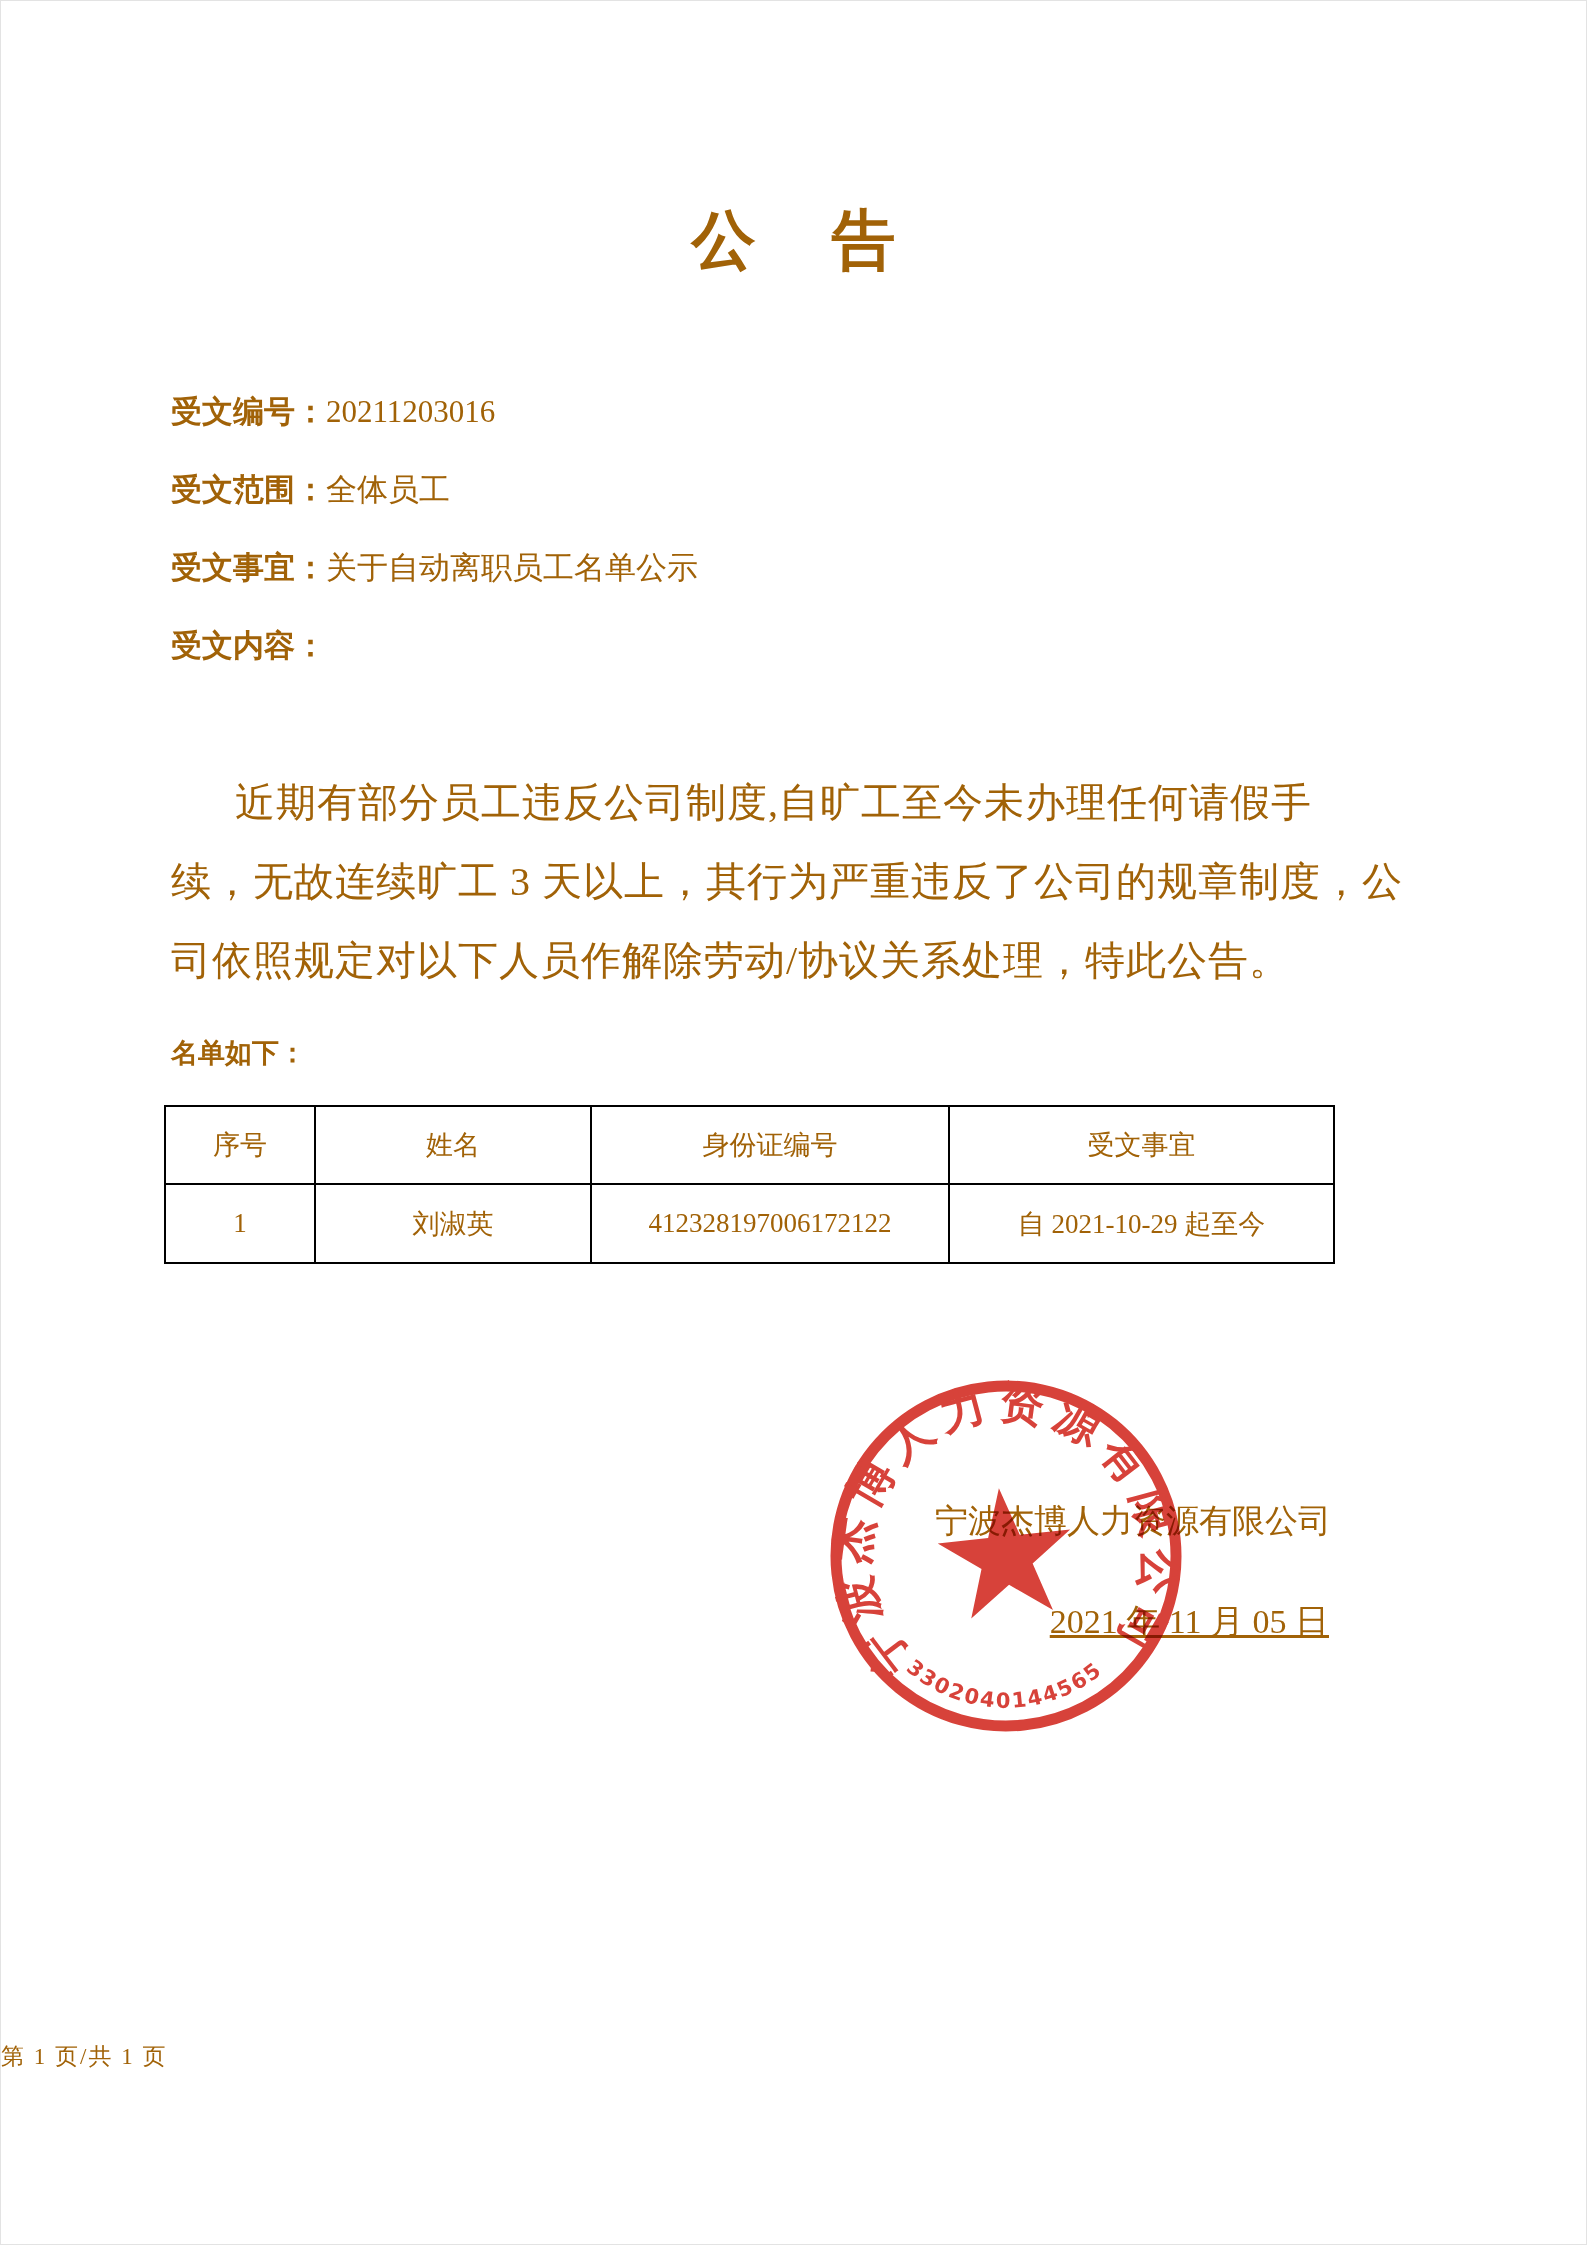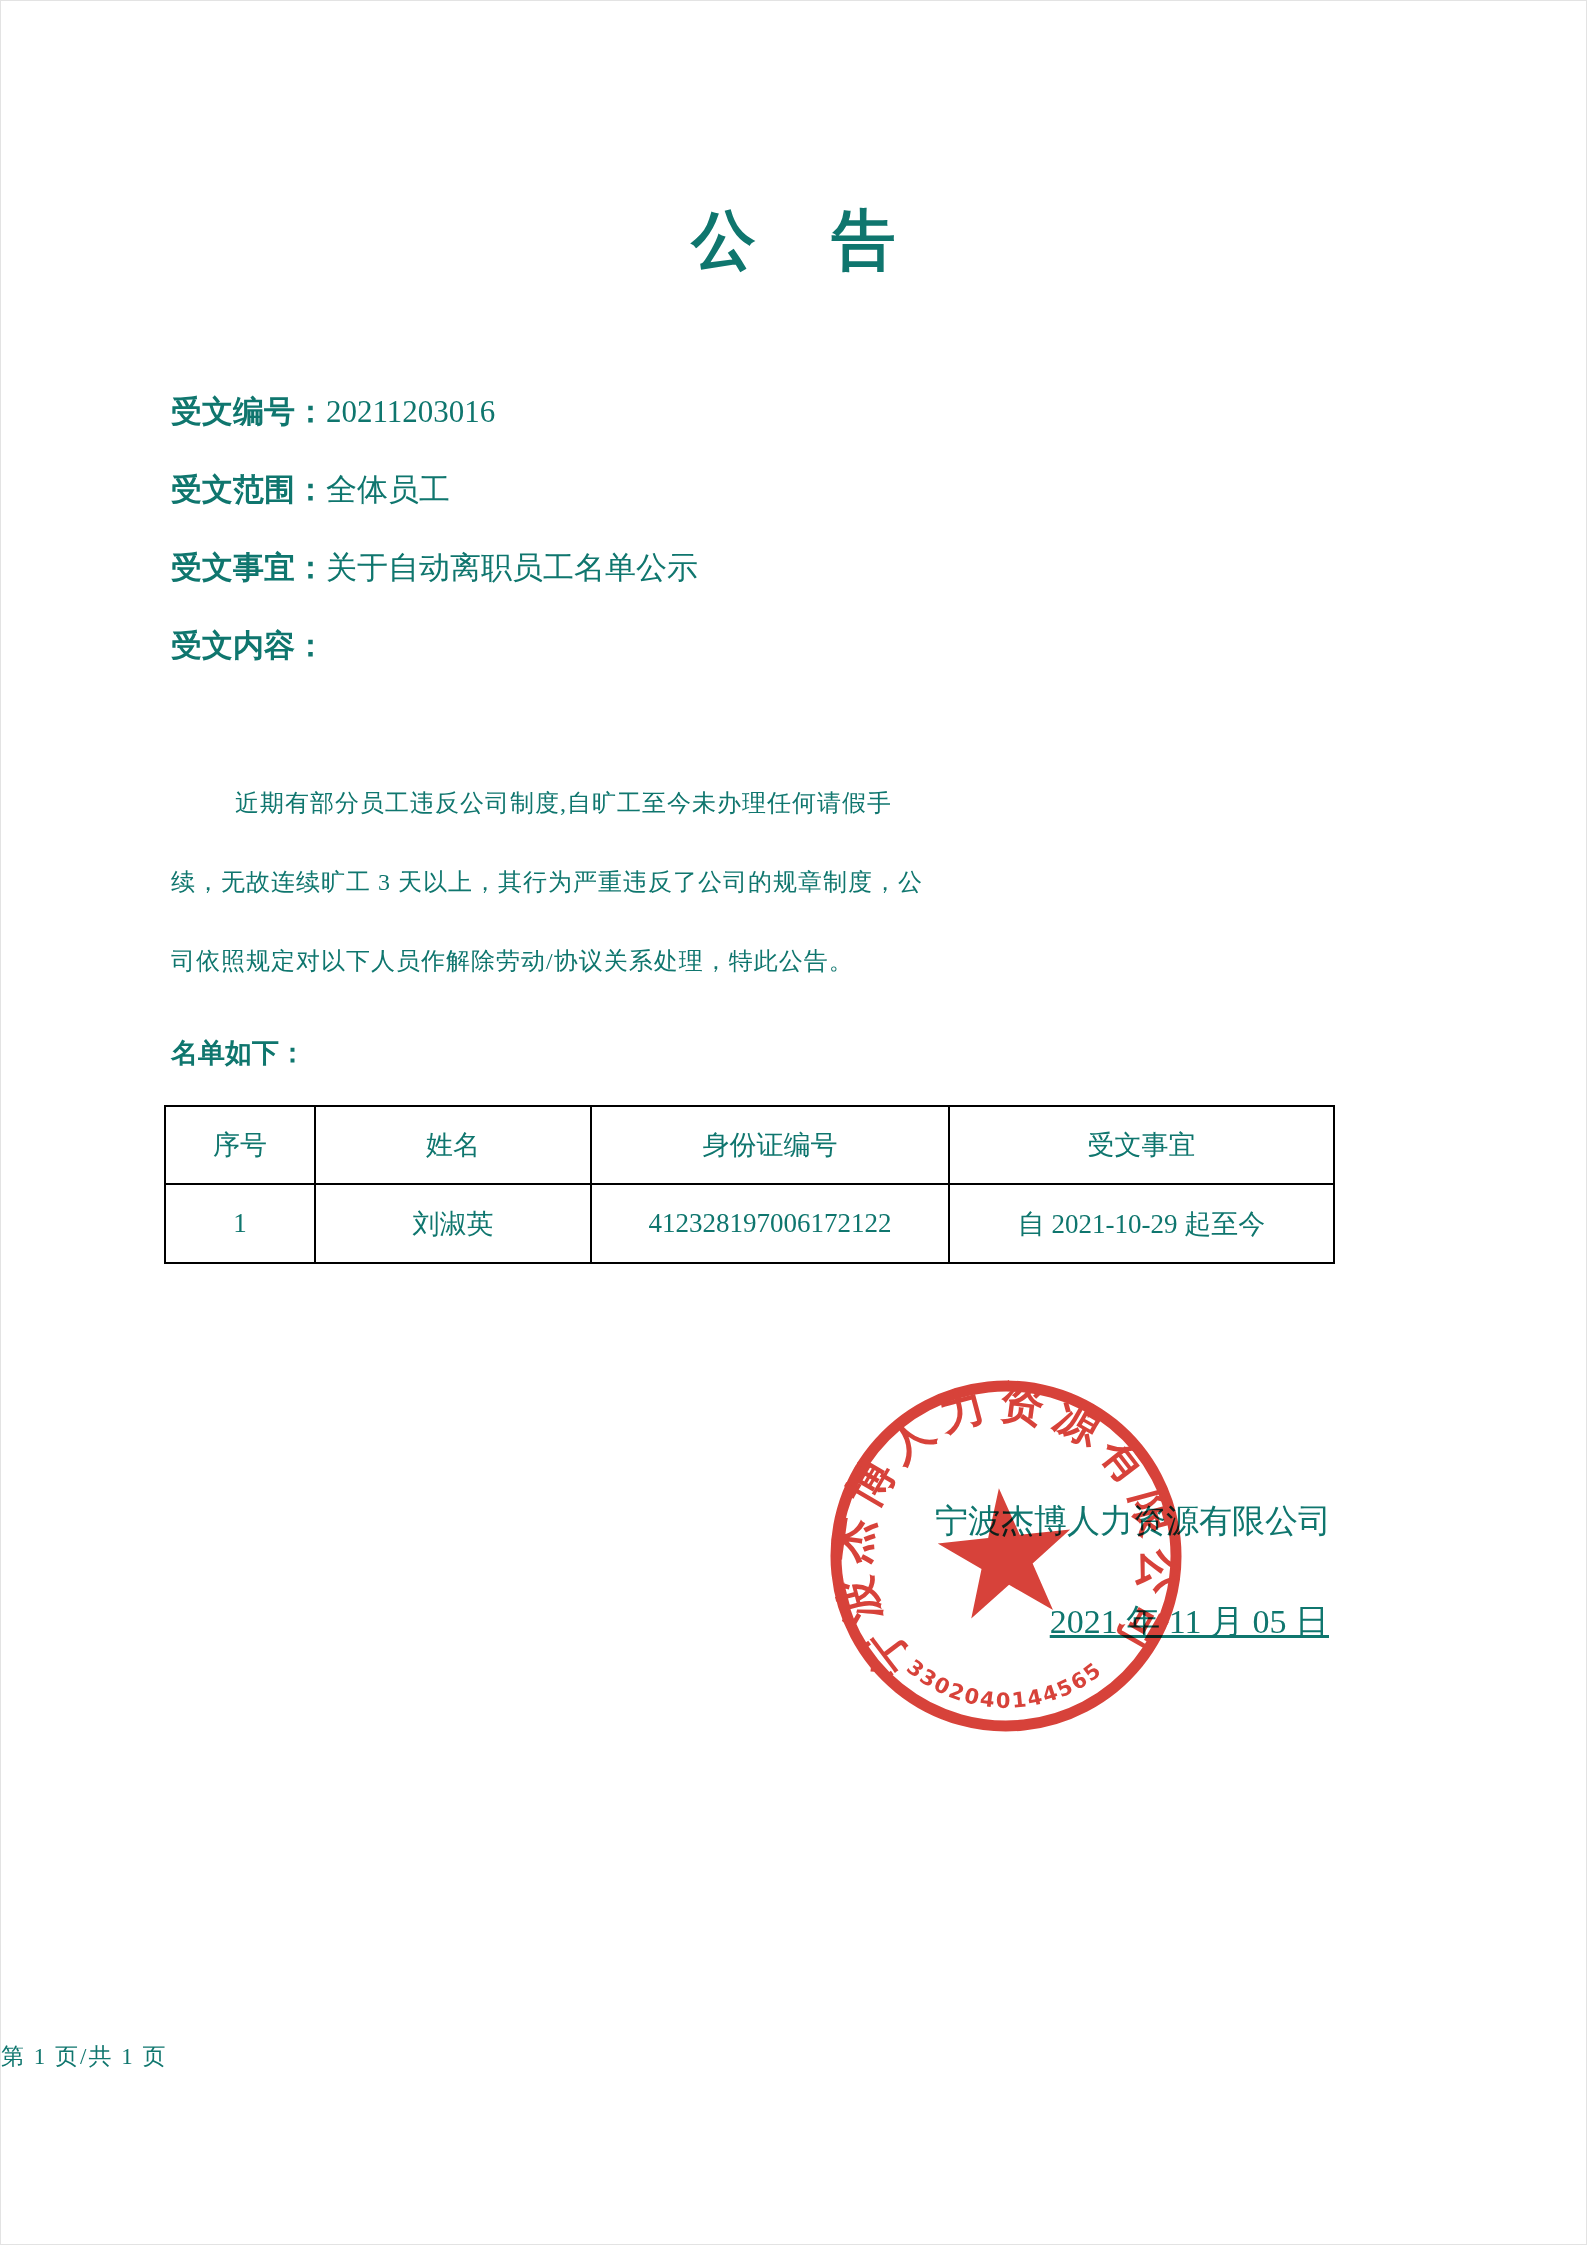--- a/index.html
+++ b/index.html
@@ -3,36 +3,36 @@
 <meta charset="utf-8">
 <style>
   html,body{margin:0;padding:0;background:#ffffff;}
   .page{
     position:relative;
     width:1587px;height:2245px;
     background:#ffffff;
     border:1px solid #e3e3e3;
     box-sizing:border-box;
     font-family:"Liberation Serif","DejaVu Serif",serif;
-    color:#0f766e;
+    color:#a16207;
     overflow:hidden;
   }
   .title{
     position:absolute;top:196px;left:0;width:100%;
     margin:0;text-align:center;
     font-size:64px;font-weight:700;
     letter-spacing:30px;text-indent:30px;
   }
   .meta{position:absolute;left:170px;top:372px;}
   .meta-line{height:78px;display:flex;align-items:center;font-size:31px;white-space:nowrap;}
   .meta-line .lbl{font-weight:700;}
   .meta-line .val{font-weight:400;}
   .salutation{font-weight:400;}
   .body-par{position:absolute;left:170px;top:762px;}
-  .bline{height:79px;display:flex;align-items:center;font-size:24px;white-space:nowrap;letter-spacing:1px;}
+  .bline{height:79px;display:flex;align-items:center;font-size:40px;white-space:nowrap;letter-spacing:1px;}
   .bline.indent{padding-left:64px;}
   .list-intro{position:absolute;left:170px;top:1034px;font-size:27px;font-weight:700;font-family:Liberation Serif, serif;}
   table.roster{
     position:absolute;left:163px;top:1082px;
     width:1169px;border-collapse:collapse;table-layout:fixed;margin-top:22px;
   }
   table.roster th,table.roster td{
     border:2px solid #000;text-align:center;vertical-align:middle;
     font-weight:400;padding:0;
   }

